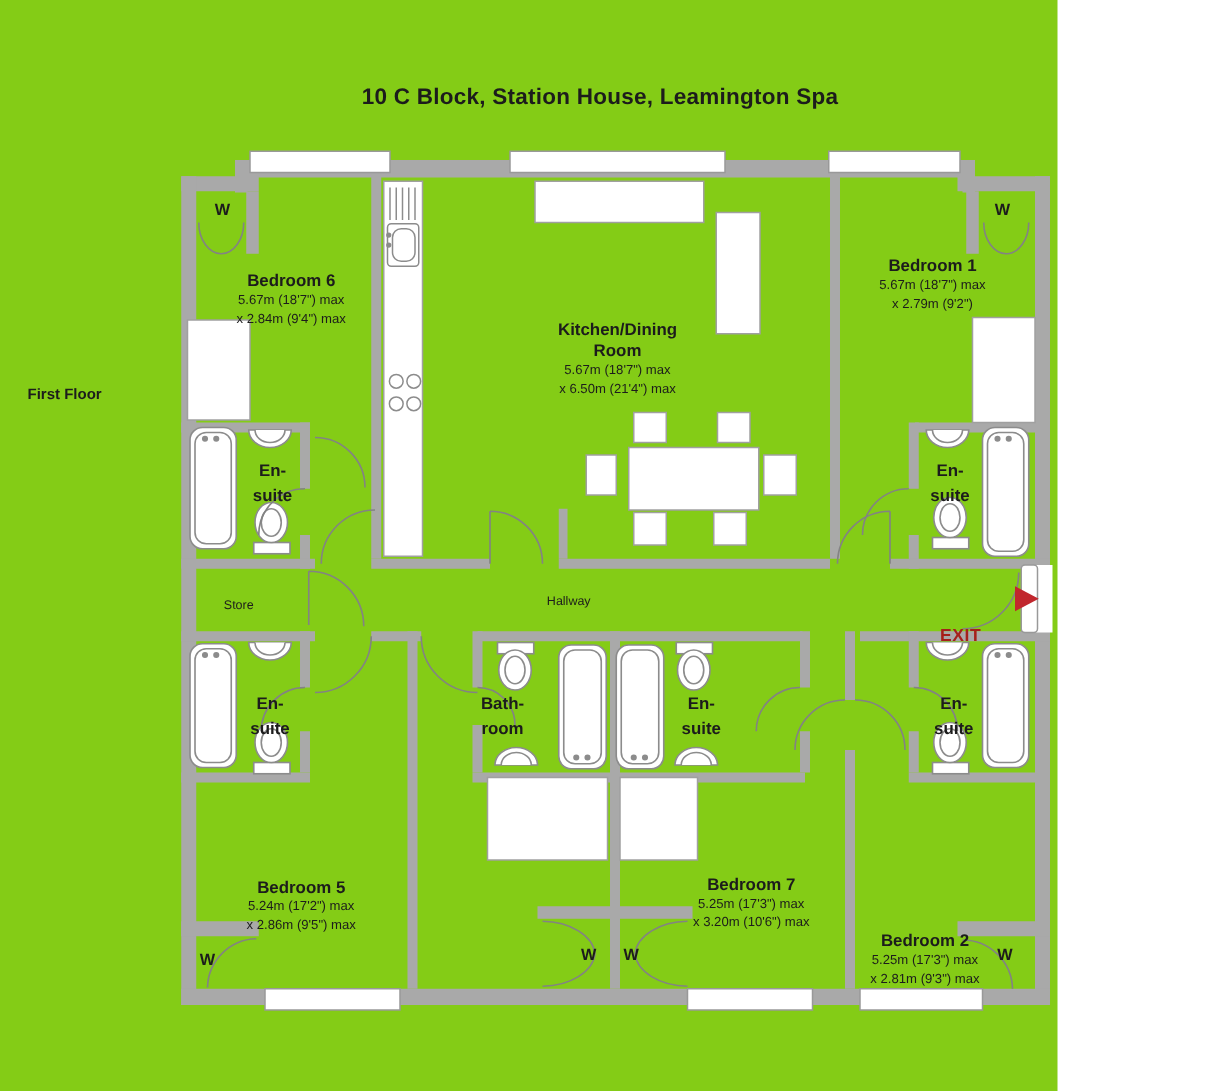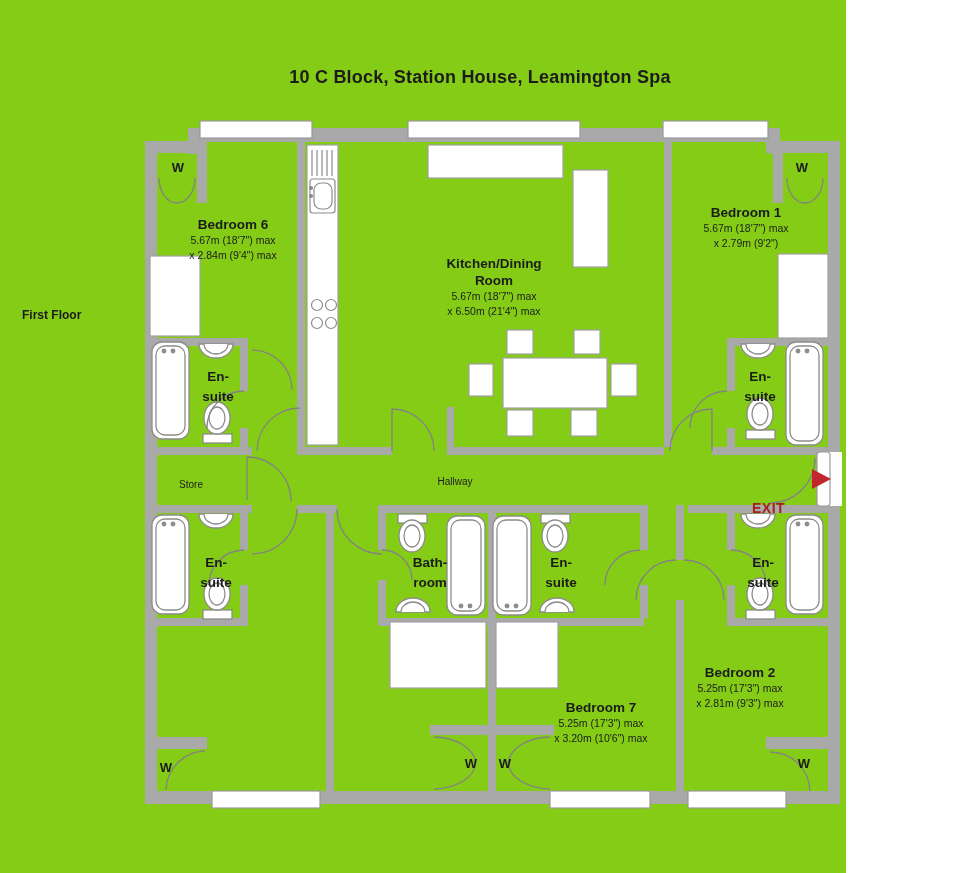--- a/index.html
+++ b/index.html
@@ -277,43 +277,48 @@
 </div>
 <div class="lbl ens" style="left:730px;top:367px;width:60px;">
   <div>En-</div>
   <div>suite</div>
 </div>
 
 <div class="lbl small-room" style="left:155px;top:477px;width:72px;">Store</div>
 <div class="lbl small-room" style="left:400px;top:474px;width:110px;">Hallway</div>
 <div class="lbl exit" style="left:752px;top:490px;width:46px;margin-top:11px;">EXIT</div>
 
-<div class="lbl ens" style="left:400px;top:553px;width:60px;">
+<div class="lbl ens" style="left:372px;top:553px;width:60px;">
   <div>Bath-</div>
   <div>room</div>
 </div>
 <div class="lbl ens" style="left:531px;top:553px;width:60px;">
   <div>En-</div>
   <div>suite</div>
 </div>
 <div class="lbl ens" style="left:186px;top:553px;width:60px;">
   <div>En-</div>
   <div>suite</div>
 </div>
 <div class="lbl ens" style="left:733px;top:553px;width:60px;">
   <div>En-</div>
   <div>suite</div>
 </div>
 
+<div class="lbl" style="left:160px;top:701px;width:162px;">
+  <div class="rname">Bedroom 5</div>
+  <div class="rdim">5.24m (17'2") max</div>
+  <div class="rdim">x 2.86m (9'5") max</div>
+</div>
 <div class="lbl" style="left:520px;top:699px;width:162px;">
   <div class="rname">Bedroom 7</div>
   <div class="rdim">5.25m (17'3") max</div>
   <div class="rdim">x 3.20m (10'6") max</div>
 </div>
-<div class="lbl" style="left:664px;top:664px;width:152px;">
+<div class="lbl" style="left:664px;top:744px;width:152px;">
   <div class="rname">Bedroom 2</div>
   <div class="rdim">5.25m (17'3") max</div>
   <div class="rdim">x 2.81m (9'3") max</div>
 </div>
 
 <div class="lbl wlbl" style="left:169px;top:160px;">W</div>
 <div class="lbl wlbl" style="left:793px;top:160px;">W</div>
 <div class="lbl wlbl" style="left:157px;top:760px;">W</div>
 <div class="lbl wlbl" style="left:462px;top:756px;">W</div>
 <div class="lbl wlbl" style="left:496px;top:756px;">W</div>

